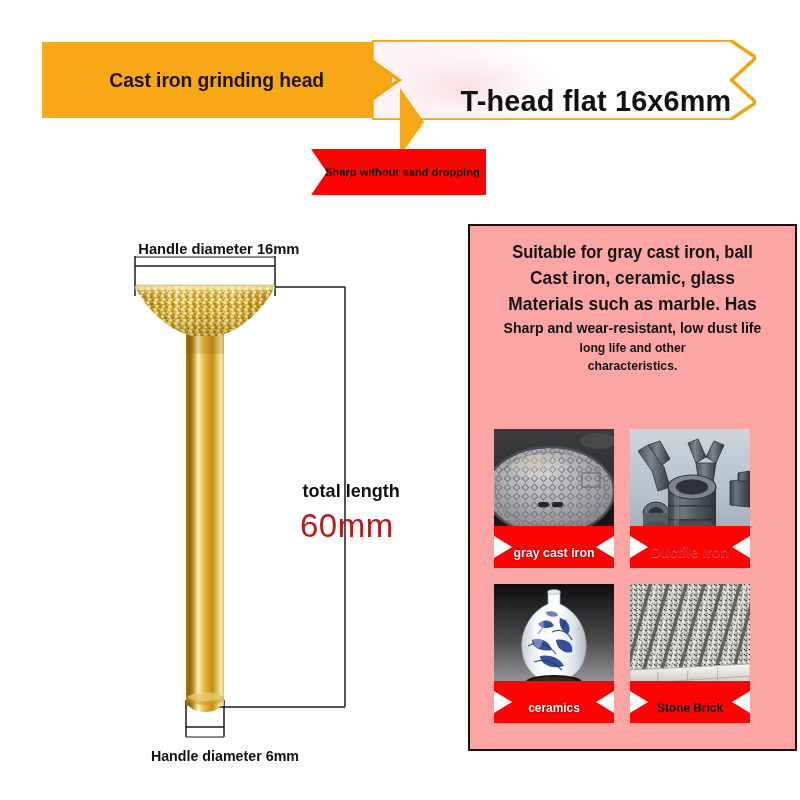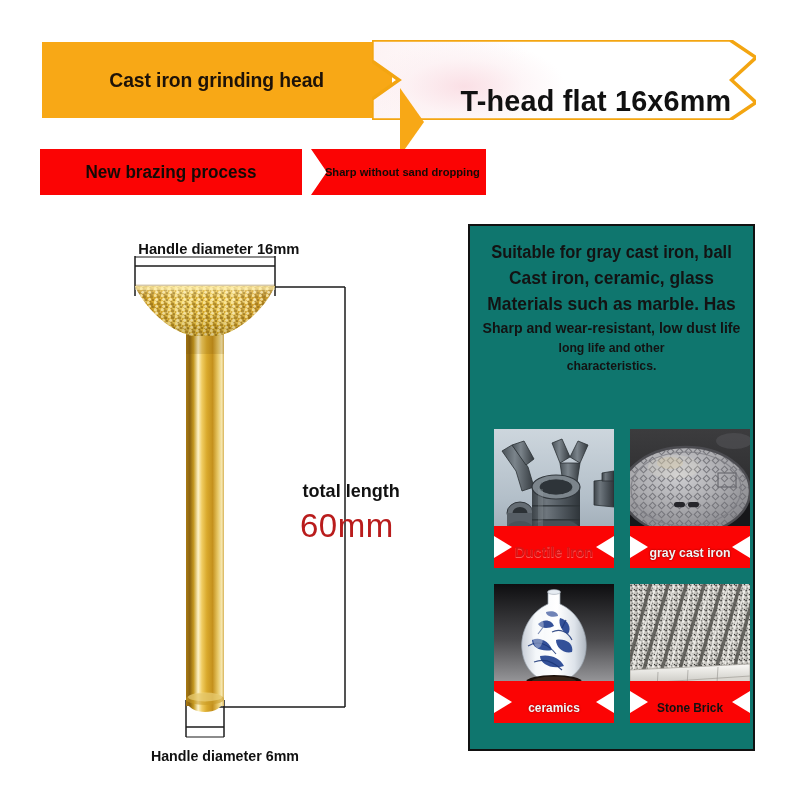--- a/index.html
+++ b/index.html
@@ -182,25 +182,25 @@
     color: #b91c1c;
     letter-spacing: 0.5px;
     transform: none;
   }
 
   
   #info-panel {
     position: absolute;
     left: 468px;
     top: 224px;
-    width: 287px;
+    width: 329px;
     height: 527px;
     border: 2px solid #111111;
     box-sizing: border-box;
-    background: #0f766e;
+    background: #fca5a5;
   }
   #info-text-block {
     position: absolute;
     left: 0;
     top: 14px;
     width: 100%;
     text-align: center;
   }
   .info-line {
     font-family: "Liberation Sans Narrow", "Liberation Sans", sans-serif;
@@ -289,23 +289,20 @@
       <path d="M 0 0 L 358 0 L 384 17.6 L 359.5 40 L 384 62.4 L 358 80 L 0 80 L 0 59.2 L 27 40 L 0 20.8 Z" fill="none" stroke="#F3A511" stroke-width="3.4" stroke-linejoin="miter"></path>
     </svg>
 
     <svg id="header-chevron" viewBox="0 0 26 72">
       <path d="M 0 2 L 24 36 L 0 70 Z" fill="#F8A816"></path>
     </svg>
 
     <div id="header-title-text">T-head flat 16x6mm</div>
   </div>
 
-  <div id="badge-primary">
-    <span id="badge-primary-label">New brazing process</span>
-  </div>
 
   <div id="badge-secondary"></div>
   <div id="badge-secondary-label">Sharp without sand dropping</div>
 
   <div id="tool-diagram">
 
     <svg width="460" height="560" viewBox="0 0 460 560">
       <defs>
 
         <linearGradient id="shaftGrad" x1="0" y1="0" x2="1" y2="0">
@@ -434,79 +431,20 @@
       <div class="info-line l4">Sharp and wear-resistant, low dust life</div>
       <div class="info-line l5">long life and other</div>
       <div class="info-line l6">characteristics.</div>
     </div>
 
     <div id="photo-grid">
 
       <div class="photo-card">
         <svg class="photo-scene" viewBox="0 0 120 139" preserveAspectRatio="none">
           <defs>
-            <linearGradient id="p2bg" x1="0" y1="0" x2="0" y2="1">
-              <stop offset="0%" stop-color="#cdd6dd"></stop>
-              <stop offset="50%" stop-color="#b3bfc9"></stop>
-              <stop offset="100%" stop-color="#8d9aa6"></stop>
-            </linearGradient>
-            <linearGradient id="p2pipe" x1="0" y1="0" x2="1" y2="0">
-              <stop offset="0%" stop-color="#3d4449"></stop>
-              <stop offset="30%" stop-color="#6e767d"></stop>
-              <stop offset="55%" stop-color="#565e65"></stop>
-              <stop offset="100%" stop-color="#2f353a"></stop>
-            </linearGradient>
-            <linearGradient id="p2pipe2" x1="0" y1="0" x2="1" y2="0">
-              <stop offset="0%" stop-color="#4a5258"></stop>
-              <stop offset="40%" stop-color="#7b848b"></stop>
-              <stop offset="100%" stop-color="#343a3f"></stop>
-            </linearGradient>
-          </defs>
-          <rect width="120" height="139" fill="url(#p2bg)"></rect>
-
-          <g fill="url(#p2pipe2)" stroke="#2b3135" stroke-width="0.8">
-            <path d="M8 22 L18 16 L34 38 L40 58 L28 62 L22 42 Z"></path>
-            <path d="M18 16 L30 12 L40 30 L32 36 Z"></path>
-            <path d="M58 14 L68 10 L76 28 L66 34 Z"></path>
-            <path d="M84 12 L94 16 L86 34 L76 28 Z"></path>
-            <path d="M66 34 L86 34 L82 60 L70 60 Z"></path>
-          </g>
-
-          <g fill="url(#p2pipe)" stroke="#2b3135" stroke-width="0.8">
-            <path d="M100 52 L120 50 L120 78 L100 76 Z"></path>
-            <path d="M108 44 L120 42 L120 52 L108 52 Z"></path>
-          </g>
-
-          <g>
-            <ellipse cx="26" cy="84" rx="13" ry="11" fill="#656d74" stroke="#2f353a" stroke-width="1"></ellipse>
-            <ellipse cx="26" cy="84" rx="7.5" ry="6" fill="#2b3135"></ellipse>
-            <rect x="13" y="84" width="26" height="16" fill="#565e65"></rect>
-            <ellipse cx="26" cy="100" rx="13" ry="8" fill="#4b5359"></ellipse>
-          </g>
-
-          <g>
-            <rect x="38" y="58" width="48" height="44" fill="url(#p2pipe)"></rect>
-            <ellipse cx="62" cy="58" rx="24" ry="12" fill="#7c858c" stroke="#31373c" stroke-width="1.2"></ellipse>
-            <ellipse cx="62" cy="58" rx="17" ry="8.2" fill="#2e3439"></ellipse>
-            <ellipse cx="62" cy="58" rx="17" ry="8.2" fill="none" stroke="#858e95" stroke-width="0.9"></ellipse>
-            <ellipse cx="62" cy="101" rx="24" ry="11" fill="#474f55"></ellipse>
-            <rect x="38" y="76" width="48" height="1.6" fill="#2c3236" opacity="0.8"></rect>
-            <rect x="38" y="90" width="48" height="1.6" fill="#2c3236" opacity="0.8"></rect>
-            <rect x="44" y="60" width="5" height="40" fill="#a7b0b6" opacity="0.22"></rect>
-          </g>
-
-          <ellipse cx="60" cy="110" rx="52" ry="9" fill="#6d7a86" opacity="0.45"></ellipse>
-        </svg>
-        <div class="photo-ribbon"></div>
-        <div class="photo-caption cap-ductile">Ductile Iron</div>
-      </div>
-
-      <div class="photo-card">
-        <svg class="photo-scene" viewBox="0 0 120 139" preserveAspectRatio="none">
-          <defs>
             <linearGradient id="p1bg" x1="0" y1="0" x2="0" y2="1">
               <stop offset="0%" stop-color="#3c3c3e"></stop>
               <stop offset="55%" stop-color="#2a2a2c"></stop>
               <stop offset="100%" stop-color="#131314"></stop>
             </linearGradient>
             <radialGradient id="p1cover" cx="0.45" cy="0.32" r="0.85">
               <stop offset="0%" stop-color="#cfcfd2"></stop>
               <stop offset="45%" stop-color="#a9a9ad"></stop>
               <stop offset="80%" stop-color="#86868b"></stop>
               <stop offset="100%" stop-color="#5e5e62"></stop>
@@ -529,20 +467,79 @@
 
           <ellipse cx="44" cy="38" rx="26" ry="12" fill="#e9e4d2" opacity="0.22"></ellipse>
           <ellipse cx="40" cy="34" rx="13" ry="6" fill="#d8c79a" opacity="0.30"></ellipse>
 
           <rect x="88" y="44" width="18" height="14" fill="none" stroke="#6a6a70" stroke-width="1.2"></rect>
 
           <ellipse cx="104" cy="12" rx="18" ry="8" fill="#55555a" opacity="0.55"></ellipse>
         </svg>
         <div class="photo-ribbon"></div>
         <div class="photo-caption cap-gray">gray cast iron</div>
+      </div>
+
+      <div class="photo-card">
+        <svg class="photo-scene" viewBox="0 0 120 139" preserveAspectRatio="none">
+          <defs>
+            <linearGradient id="p2bg" x1="0" y1="0" x2="0" y2="1">
+              <stop offset="0%" stop-color="#cdd6dd"></stop>
+              <stop offset="50%" stop-color="#b3bfc9"></stop>
+              <stop offset="100%" stop-color="#8d9aa6"></stop>
+            </linearGradient>
+            <linearGradient id="p2pipe" x1="0" y1="0" x2="1" y2="0">
+              <stop offset="0%" stop-color="#3d4449"></stop>
+              <stop offset="30%" stop-color="#6e767d"></stop>
+              <stop offset="55%" stop-color="#565e65"></stop>
+              <stop offset="100%" stop-color="#2f353a"></stop>
+            </linearGradient>
+            <linearGradient id="p2pipe2" x1="0" y1="0" x2="1" y2="0">
+              <stop offset="0%" stop-color="#4a5258"></stop>
+              <stop offset="40%" stop-color="#7b848b"></stop>
+              <stop offset="100%" stop-color="#343a3f"></stop>
+            </linearGradient>
+          </defs>
+          <rect width="120" height="139" fill="url(#p2bg)"></rect>
+
+          <g fill="url(#p2pipe2)" stroke="#2b3135" stroke-width="0.8">
+            <path d="M8 22 L18 16 L34 38 L40 58 L28 62 L22 42 Z"></path>
+            <path d="M18 16 L30 12 L40 30 L32 36 Z"></path>
+            <path d="M58 14 L68 10 L76 28 L66 34 Z"></path>
+            <path d="M84 12 L94 16 L86 34 L76 28 Z"></path>
+            <path d="M66 34 L86 34 L82 60 L70 60 Z"></path>
+          </g>
+
+          <g fill="url(#p2pipe)" stroke="#2b3135" stroke-width="0.8">
+            <path d="M100 52 L120 50 L120 78 L100 76 Z"></path>
+            <path d="M108 44 L120 42 L120 52 L108 52 Z"></path>
+          </g>
+
+          <g>
+            <ellipse cx="26" cy="84" rx="13" ry="11" fill="#656d74" stroke="#2f353a" stroke-width="1"></ellipse>
+            <ellipse cx="26" cy="84" rx="7.5" ry="6" fill="#2b3135"></ellipse>
+            <rect x="13" y="84" width="26" height="16" fill="#565e65"></rect>
+            <ellipse cx="26" cy="100" rx="13" ry="8" fill="#4b5359"></ellipse>
+          </g>
+
+          <g>
+            <rect x="38" y="58" width="48" height="44" fill="url(#p2pipe)"></rect>
+            <ellipse cx="62" cy="58" rx="24" ry="12" fill="#7c858c" stroke="#31373c" stroke-width="1.2"></ellipse>
+            <ellipse cx="62" cy="58" rx="17" ry="8.2" fill="#2e3439"></ellipse>
+            <ellipse cx="62" cy="58" rx="17" ry="8.2" fill="none" stroke="#858e95" stroke-width="0.9"></ellipse>
+            <ellipse cx="62" cy="101" rx="24" ry="11" fill="#474f55"></ellipse>
+            <rect x="38" y="76" width="48" height="1.6" fill="#2c3236" opacity="0.8"></rect>
+            <rect x="38" y="90" width="48" height="1.6" fill="#2c3236" opacity="0.8"></rect>
+            <rect x="44" y="60" width="5" height="40" fill="#a7b0b6" opacity="0.22"></rect>
+          </g>
+
+          <ellipse cx="60" cy="110" rx="52" ry="9" fill="#6d7a86" opacity="0.45"></ellipse>
+        </svg>
+        <div class="photo-ribbon"></div>
+        <div class="photo-caption cap-ductile">Ductile Iron</div>
       </div>
 
       <div class="photo-card">
         <svg class="photo-scene" viewBox="0 0 120 139" preserveAspectRatio="none">
           <defs>
             <linearGradient id="p3bg" x1="0" y1="0" x2="0" y2="1">
               <stop offset="0%" stop-color="#0e0e10"></stop>
               <stop offset="40%" stop-color="#4a4a4d"></stop>
               <stop offset="72%" stop-color="#9a9a9d"></stop>
               <stop offset="100%" stop-color="#cfcfd1"></stop>

